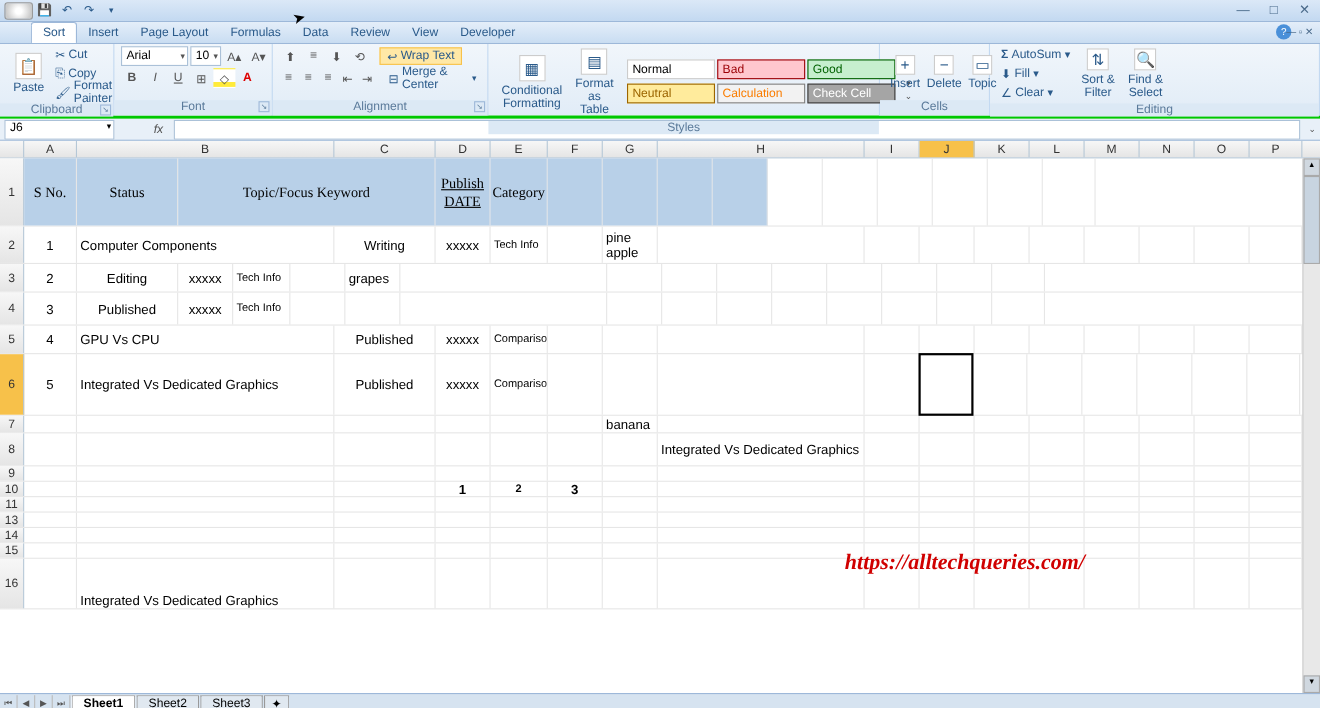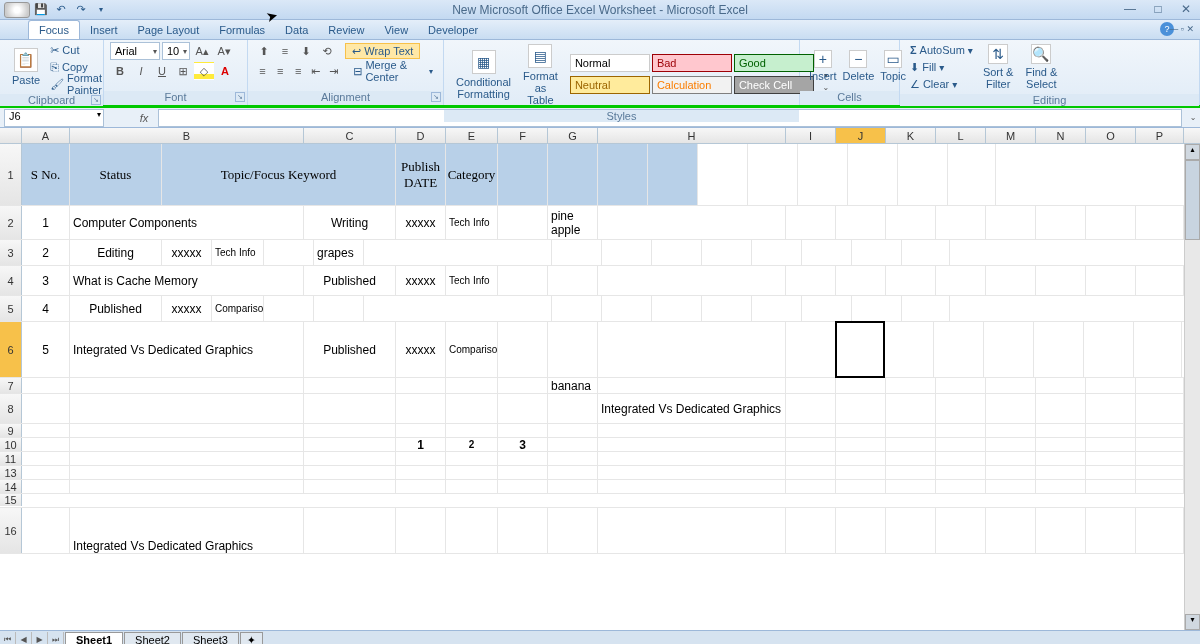--- a/index.html
+++ b/index.html
@@ -58,31 +58,30 @@
 <body>
 
 <div class="titlebar">
   <div class="qat">
     <div class="office-btn"></div>
     <span class="qat-btn">💾</span>
     <span class="qat-btn">↶</span>
     <span class="qat-btn">↷</span>
     <span class="qat-btn" style="font-size:8px">▾</span>
   </div>
-  <div class="title-text">New Microsoft Office Excel Worksheet - Microsoft Excel</div>
   <div class="winctrl">
     <span>—</span>
     <span>□</span>
     <span>✕</span>
   </div>
 </div>
 <div class="cursor-arrow">➤</div>
 
 <div class="tabbar" id="tabs">
-  <div class="tab active">Focus</div>
+  <div class="tab active">Sort</div>
     <div class="tab">Insert</div>
     <div class="tab">Page Layout</div>
     <div class="tab">Formulas</div>
     <div class="tab">Data</div>
     <div class="tab">Review</div>
     <div class="tab">View</div>
     <div class="tab">Developer</div>
     <div class="help-btn">?</div>
   <span style="position:absolute;right:6px;top:4px;font-size:9px;color:#4a6a8a;cursor:pointer">— ▫ ✕</span>
 </div>
@@ -109,21 +108,21 @@
             <span>Format Painter</span>
           </div>
       </div>
     </div>
     <div class="rgroup-label"><span>Clipboard</span><span class="launcher">↘</span></div>
   </div>
 
   <div class="rgroup" style="width:144px">
     <div class="rgroup-body" style="flex-direction:column;align-items:flex-start;gap:2px">
       <div style="display:flex;gap:2px">
-        <div class="combo" style="width:50px">Arial</div>
+        <div class="combo" style="width:61px">Arial</div>
         <div class="combo" style="width:28px">10</div>
         <span class="iconbtn">A▴</span>
         <span class="iconbtn">A▾</span>
       </div>
       <div style="display:flex;gap:1px">
         <span class="iconbtn">
             <b>B</b>
           </span>
         <span class="iconbtn">
             <i>I</i>
@@ -267,21 +266,21 @@
       <div class="colhdr" style="width: 50px;">N</div>
       <div class="colhdr" style="width: 50px;">O</div>
       <div class="colhdr" style="width: 48px;">P</div>
     </div>
   <div class="rows-area" id="rows">
       <div class="row" style="height: 62px;">
         <div class="rowhdr">1</div>
         <div class="cell hdr-cell" style="width: 48px;">S No.</div>
         <div class="cell hdr-cell" style="width: 92px;">Status</div>
         <div class="cell hdr-cell" style="width: 234px;">Topic/Focus Keyword</div>
-        <div class="cell hdr-cell" style="width: 50px; white-space: normal; text-align: center;">Publish DATE</div>
+        <div class="cell hdr-cell" style="width: 50px; white-space: normal; text-align: center; text-decoration: underline;">Publish DATE</div>
         <div class="cell hdr-cell" style="width: 52px;">Category</div>
         <div class="cell hdr-cell" style="width: 50px;"></div>
         <div class="cell hdr-cell" style="width: 50px;"></div>
         <div class="cell hdr-cell" style="width: 50px;"></div>
         <div class="cell hdr-cell" style="width: 50px;"></div>
         <div class="cell" style="width: 50px;"></div>
         <div class="cell" style="width: 50px;"></div>
         <div class="cell" style="width: 50px;"></div>
         <div class="cell" style="width: 50px;"></div>
         <div class="cell" style="width: 50px;"></div>
@@ -320,39 +319,39 @@
         <div class="cell" style="width: 50px;"></div>
         <div class="cell" style="width: 50px;"></div>
         <div class="cell" style="width: 50px;"></div>
         <div class="cell" style="width: 50px;"></div>
         <div class="cell" style="width: 50px;"></div>
         <div class="cell" style="width: 48px;"></div>
       </div>
       <div class="row" style="height: 30px;">
         <div class="rowhdr">4</div>
         <div class="cell" style="width: 48px; justify-content: center;">3</div>
-        <div class="cell" style="width: 234px;">What is Cache Memory</div>
         <div class="cell" style="width: 92px; justify-content: center;">Published</div>
         <div class="cell" style="width: 50px; justify-content: center;">xxxxx</div>
         <div class="cell" style="width: 52px; font-size: 10px;">Tech Info</div>
         <div class="cell" style="width: 50px;"></div>
         <div class="cell" style="width: 50px;"></div>
         <div class="cell" style="width: 188px;"></div>
         <div class="cell" style="width: 50px;"></div>
         <div class="cell" style="width: 50px;"></div>
         <div class="cell" style="width: 50px;"></div>
         <div class="cell" style="width: 50px;"></div>
         <div class="cell" style="width: 50px;"></div>
         <div class="cell" style="width: 50px;"></div>
         <div class="cell" style="width: 50px;"></div>
         <div class="cell" style="width: 48px;"></div>
       </div>
       <div class="row" style="height: 26px;">
         <div class="rowhdr">5</div>
         <div class="cell" style="width: 48px; justify-content: center;">4</div>
+        <div class="cell" style="width: 234px;">GPU Vs CPU</div>
         <div class="cell" style="width: 92px; justify-content: center;">Published</div>
         <div class="cell" style="width: 50px; justify-content: center;">xxxxx</div>
         <div class="cell" style="width: 52px; font-size: 10px;">Comparison</div>
         <div class="cell" style="width: 50px;"></div>
         <div class="cell" style="width: 50px;"></div>
         <div class="cell" style="width: 188px;"></div>
         <div class="cell" style="width: 50px;"></div>
         <div class="cell" style="width: 50px;"></div>
         <div class="cell" style="width: 50px;"></div>
         <div class="cell" style="width: 50px;"></div>
@@ -506,21 +505,21 @@
         <div class="cell" style="width: 188px;"></div>
         <div class="cell" style="width: 50px;"></div>
         <div class="cell" style="width: 50px;"></div>
         <div class="cell" style="width: 50px;"></div>
         <div class="cell" style="width: 50px;"></div>
         <div class="cell" style="width: 50px;"></div>
         <div class="cell" style="width: 50px;"></div>
         <div class="cell" style="width: 50px;"></div>
         <div class="cell" style="width: 48px;"></div>
       </div>
-      <div class="row" style="height: 14px; flex-direction: column;">
+      <div class="row" style="height: 14px;">
         <div class="rowhdr">15</div>
         <div class="cell" style="width: 48px;"></div>
         <div class="cell" style="width: 234px;"></div>
         <div class="cell" style="width: 92px;"></div>
         <div class="cell" style="width: 50px;"></div>
         <div class="cell" style="width: 52px;"></div>
         <div class="cell" style="width: 50px;"></div>
         <div class="cell" style="width: 50px;"></div>
         <div class="cell" style="width: 188px;"></div>
         <div class="cell" style="width: 50px;"></div>
@@ -550,20 +549,21 @@
         <div class="cell" style="width: 50px;"></div>
         <div class="cell" style="width: 50px;"></div>
         <div class="cell" style="width: 48px;"></div>
       </div>
     </div>
   <div class="vscroll">
     <div style="position:absolute;top:0;width:100%;height:16px;background:#d0d8e0;border:1px solid #aaa;text-align:center;font-size:8px">▴</div>
     <div style="position:absolute;top:16px;width:100%;height:80px;background:#c8d4e0;border:1px solid #aaa"></div>
     <div style="position:absolute;bottom:0;width:100%;height:16px;background:#d0d8e0;border:1px solid #aaa;text-align:center;font-size:8px">▾</div>
   </div>
+  <div class="watermark" style="left:768px;top:372px;font-size:20px">https://alltechqueries.com/</div>
 </div>
 
 <div class="tabstrip">
   <span class="navbtn">⏮</span>
   <span class="navbtn">◀</span>
   <span class="navbtn">▶</span>
   <span class="navbtn">⏭</span>
   <span id="sheettabs"><span class="sheettab active">Sheet1</span><span class="sheettab inactive">Sheet2</span><span class="sheettab inactive">Sheet3</span></span>
   <span class="sheettab inactive" style="padding:1px 6px">✦</span>
 </div>

